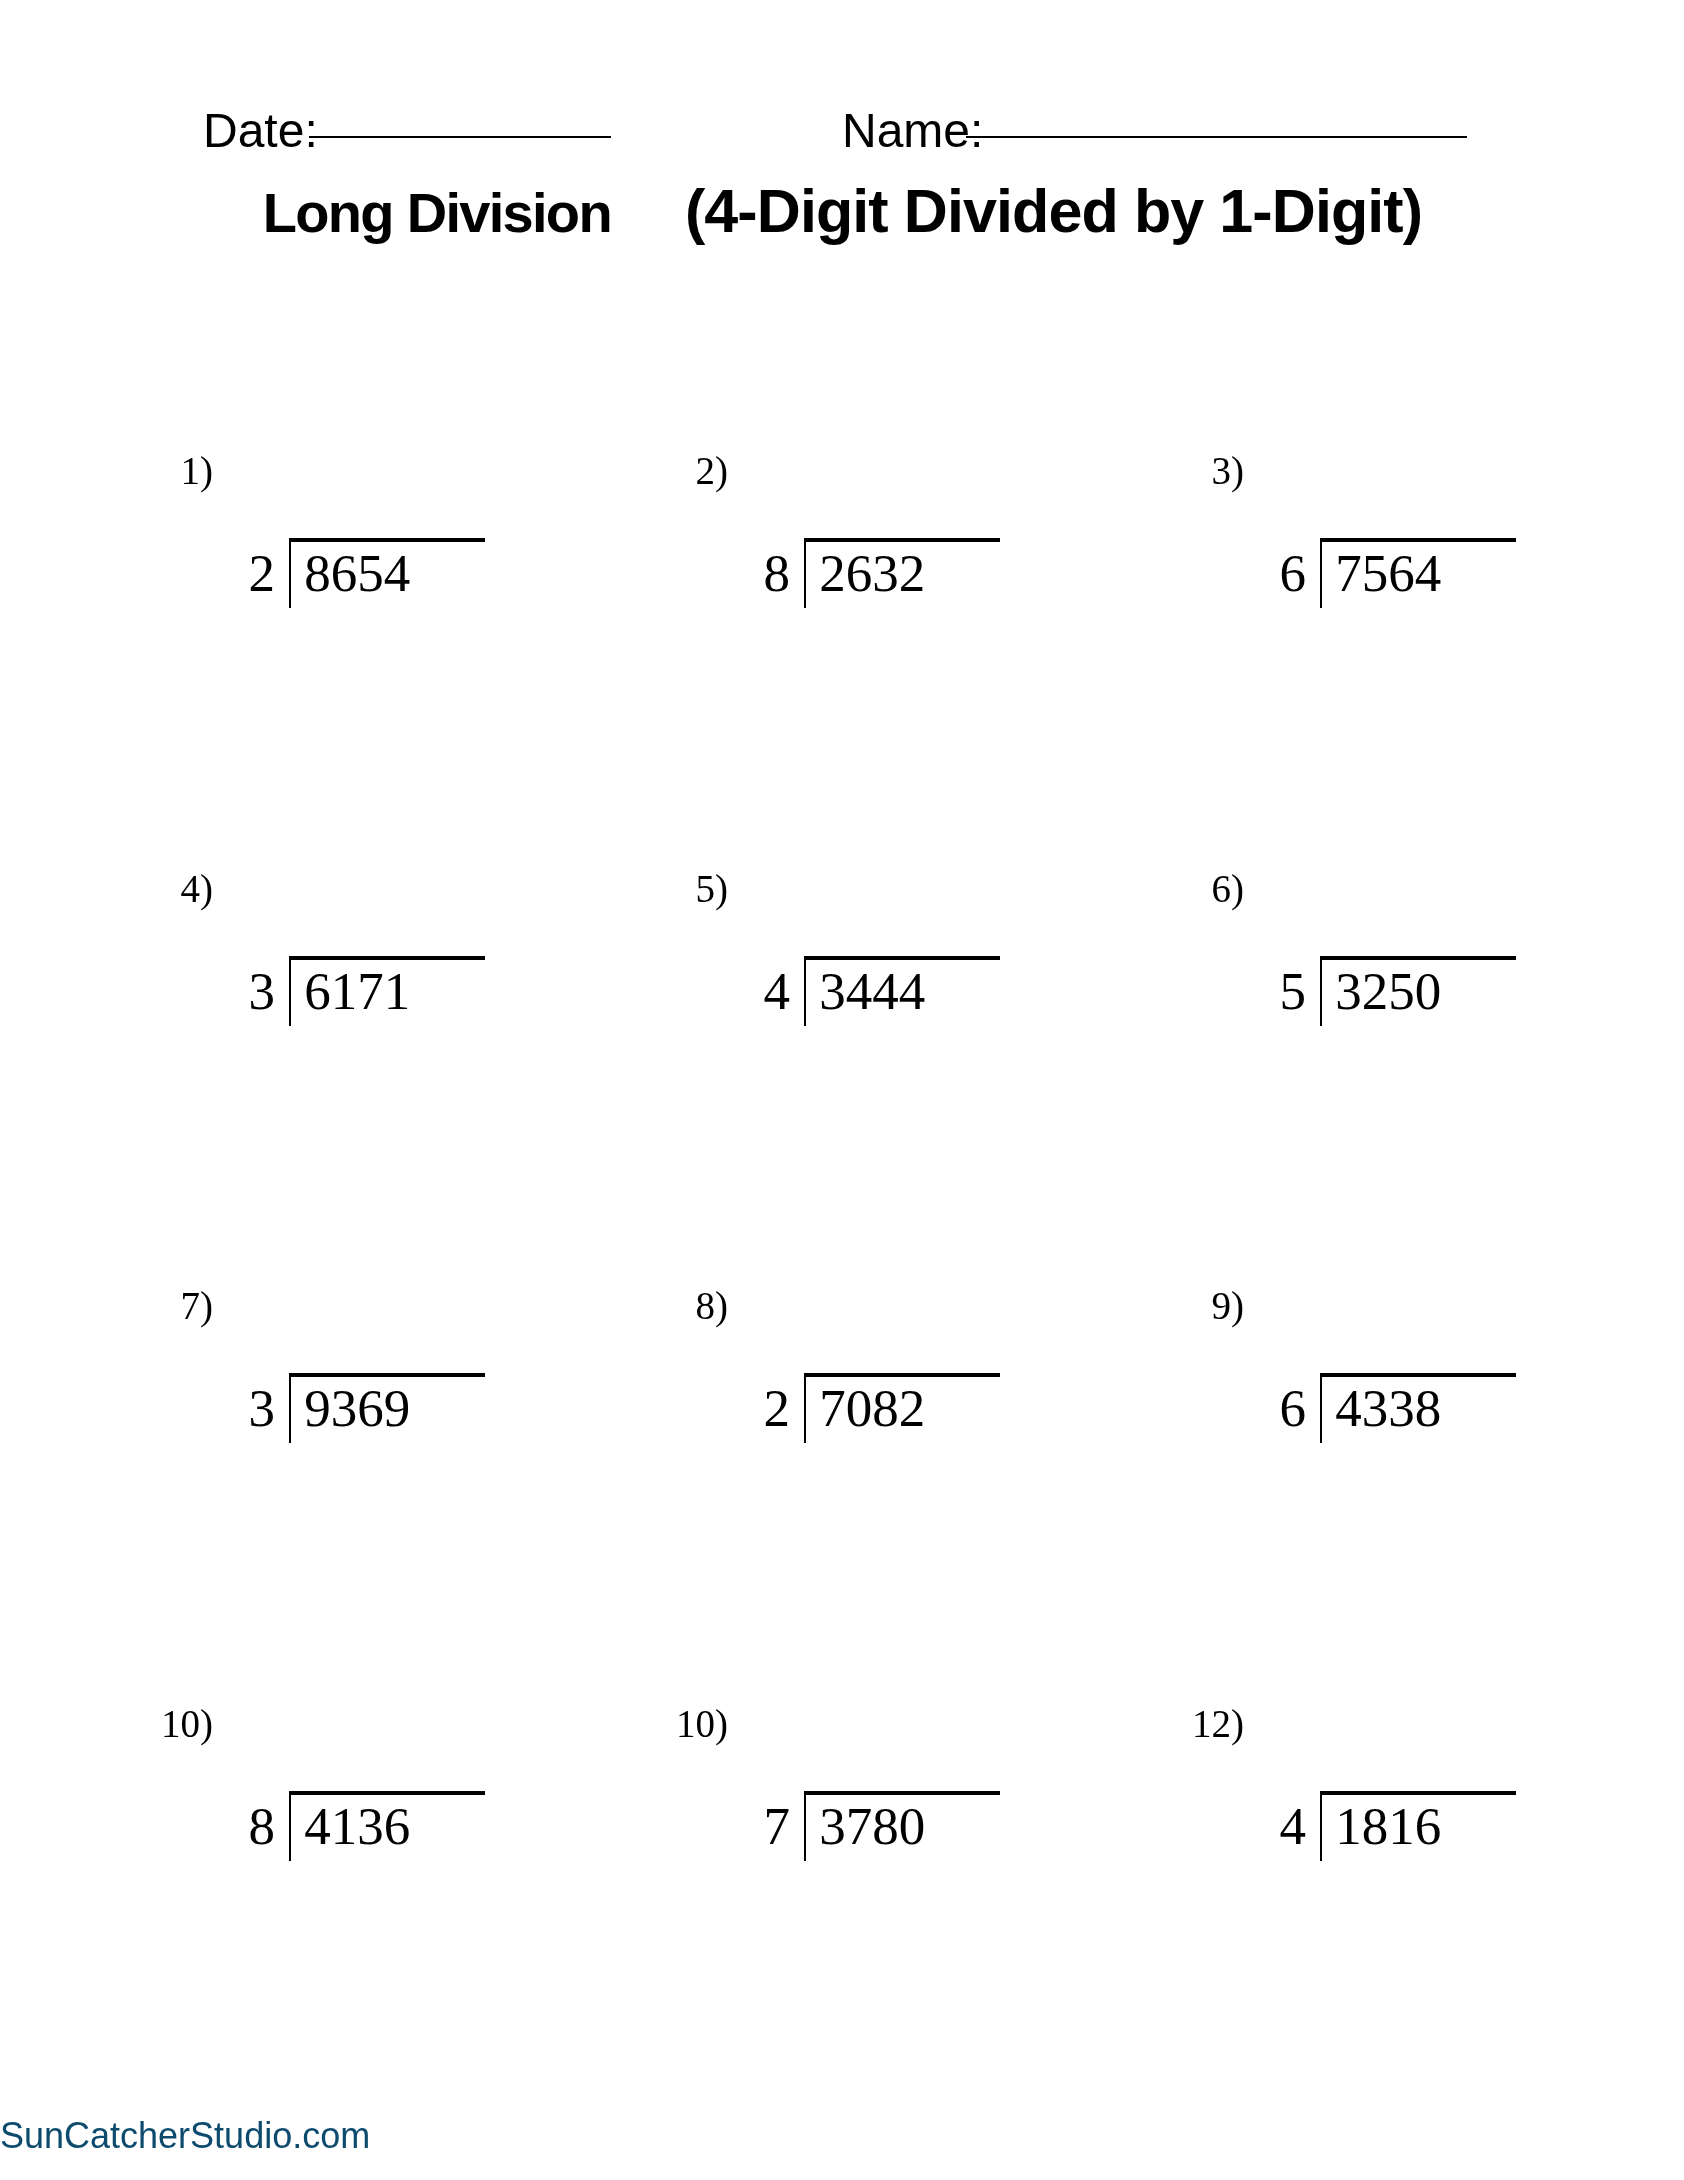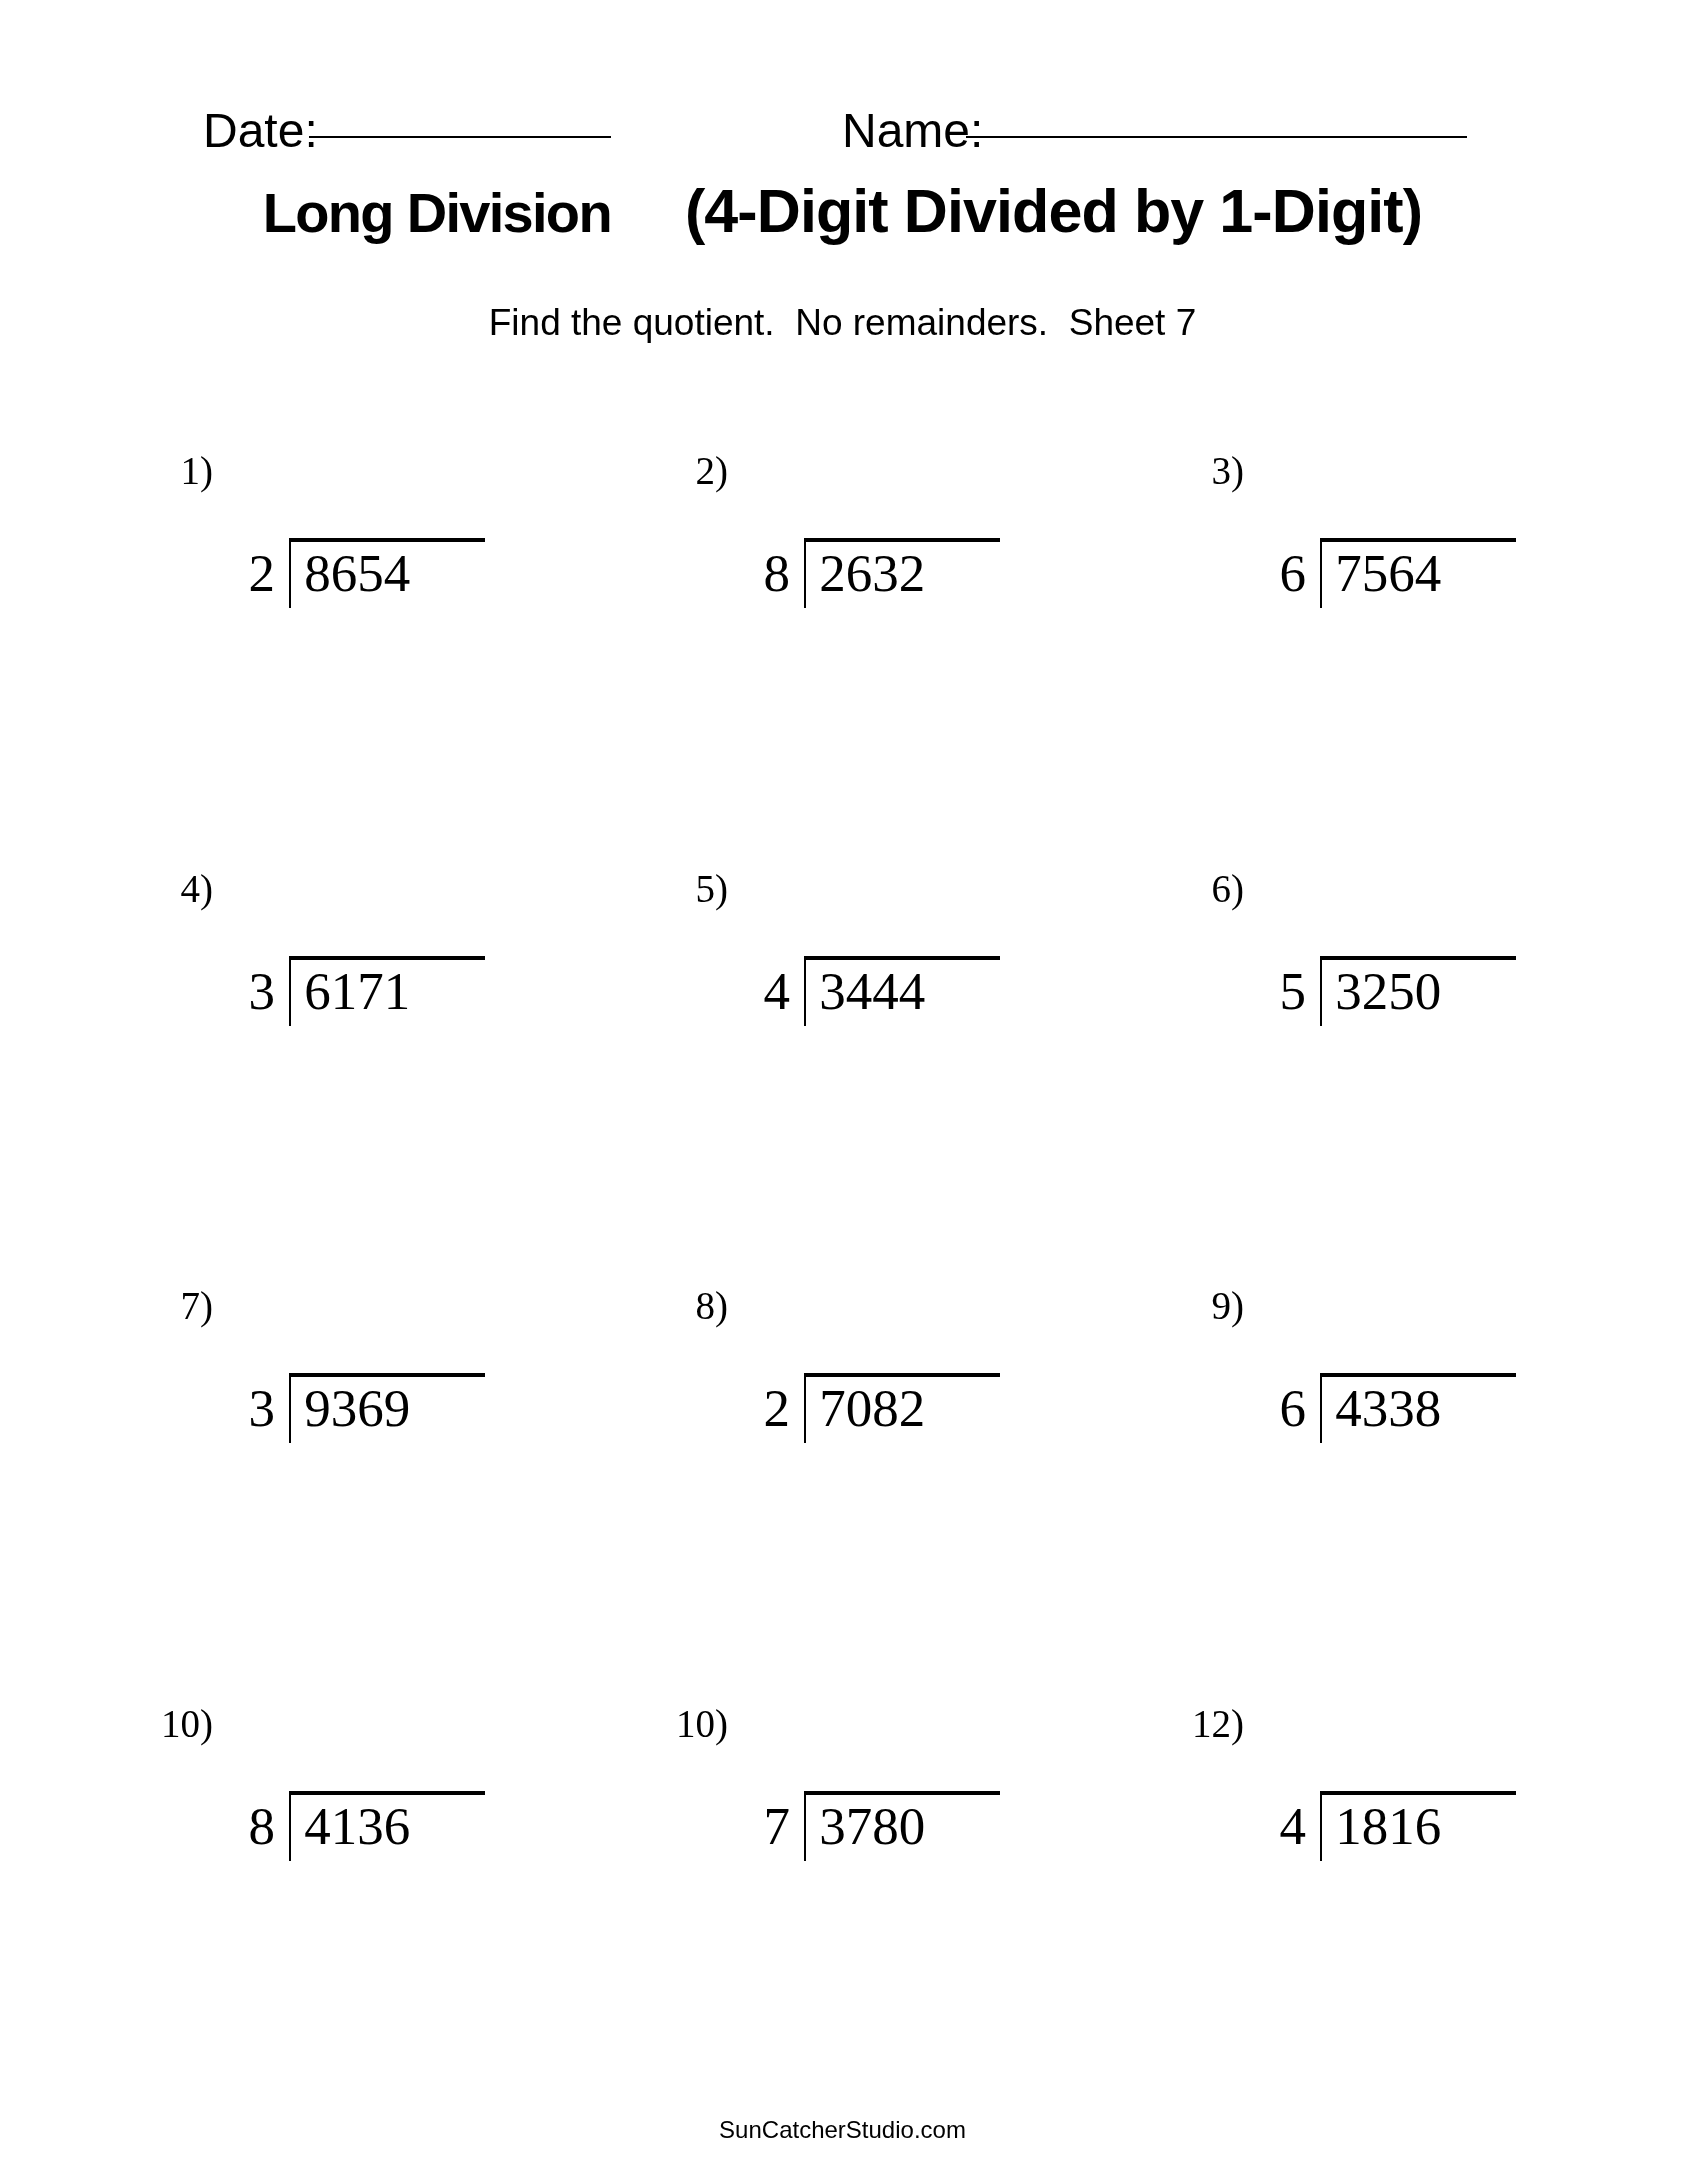--- a/index.html
+++ b/index.html
@@ -73,40 +73,39 @@
     font-family:"Liberation Serif", serif;
     font-size:53px;line-height:51px;
     letter-spacing:0px;
   }
   
   .c1{left:149px;} .c2{left:664px;} .c3{left:1180px;}
   .r1{top:451px;} .r2{top:869px;} .r3{top:1286px;} .r4{top:1704px;}
   
   .footer{
     position:absolute;left:0;top:2118px;width:100%;
-    text-align:center;
-    font-size:24px;line-height:1;
-    color:#000000;
+    text-align:left;
+    font-size:36px;line-height:1;
+    color:#0c4a6e;
   }
 </style>
 </head>
 <body>
 
 <div class="page">
 
   <span class="hdr-label date-label">Date:</span>
   <span class="write-line date-line"></span>
   <span class="hdr-label name-label">Name:</span>
   <span class="write-line name-line"></span>
 
   <div class="title-row">
     <span class="title-main">Long Division</span>
     <span class="title-qualifier">(4-Digit Divided by 1-Digit)</span>
   </div>
-  <div class="subtitle">Find the quotient.  No remainders.  Sheet 7</div>
 
   <div class="problem r1 c1">
     <div class="pnum">1)</div>
     <div class="division">
       <div class="divisor">2</div>
       <div class="bracket">
         <div class="dividend">8654</div>
       </div>
     </div>
   </div>

